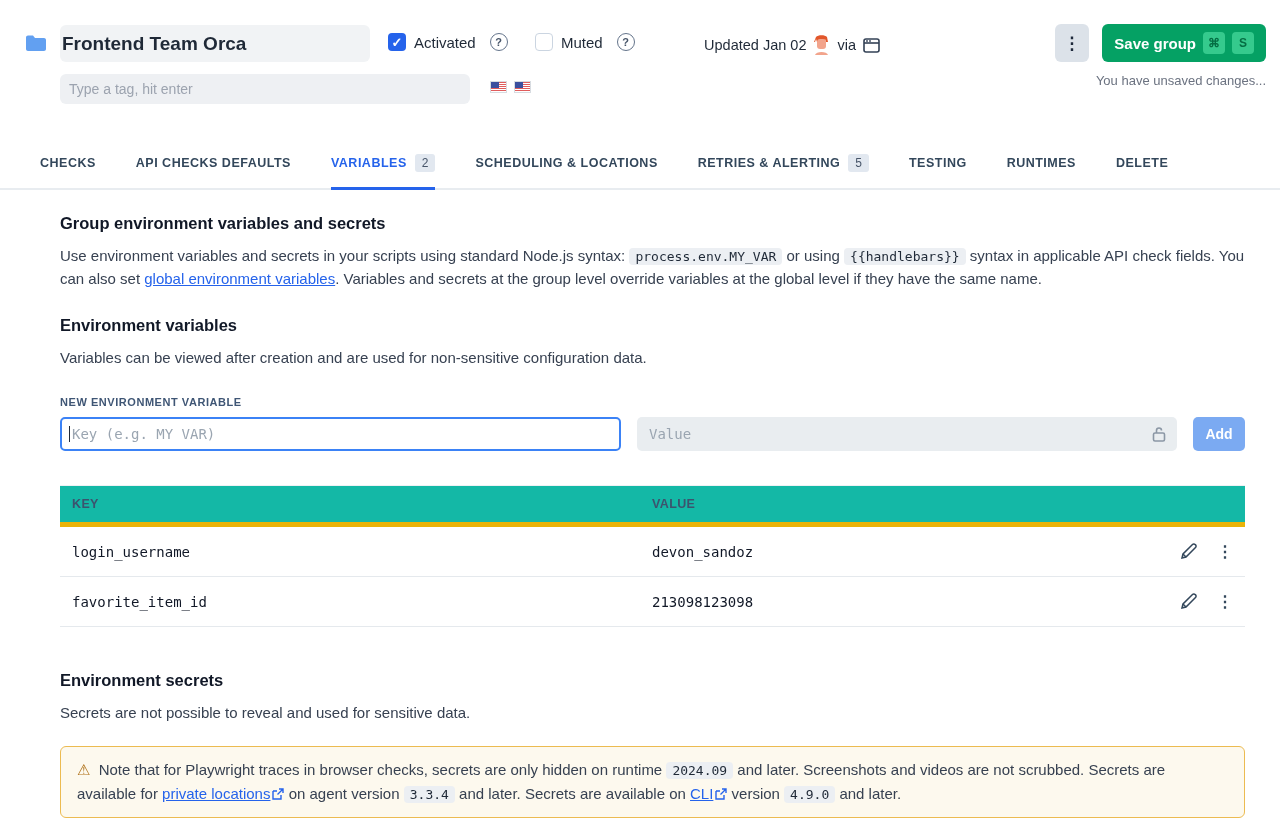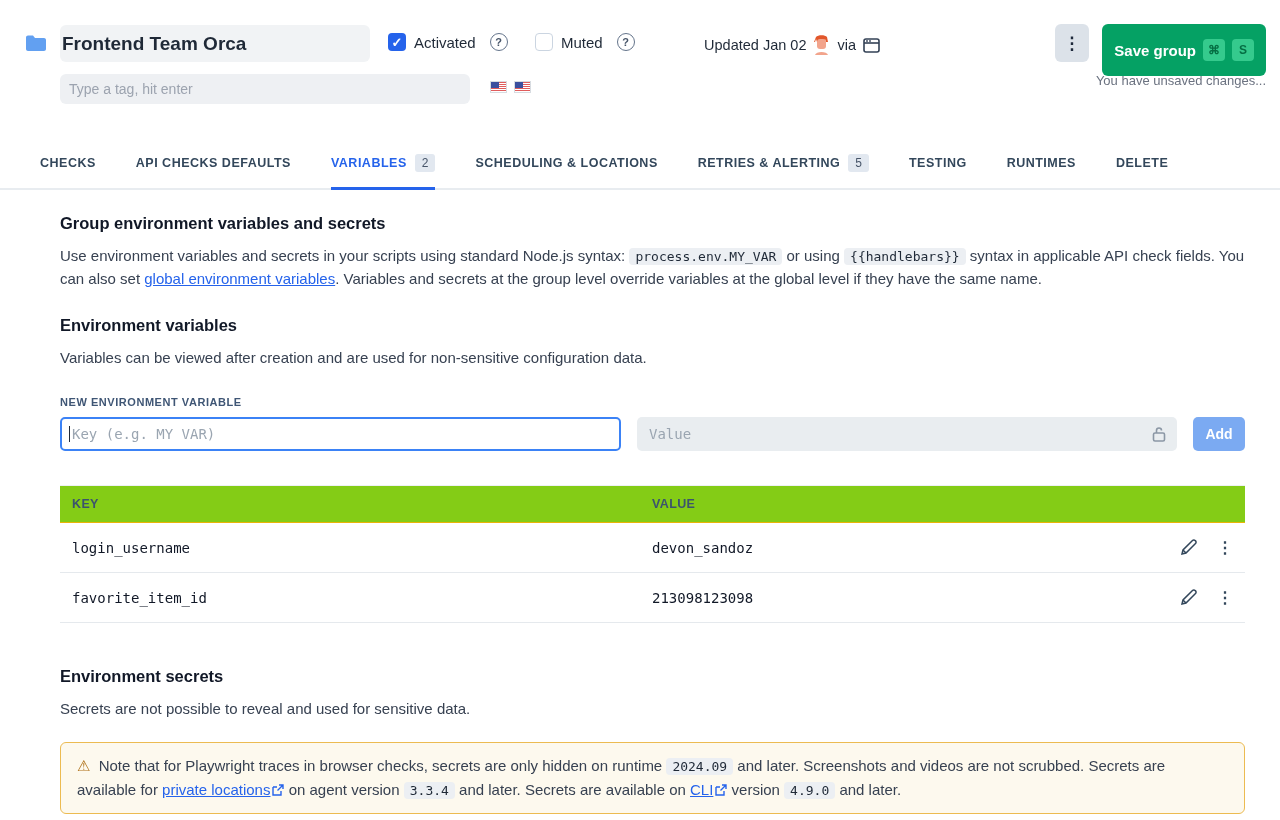--- a/index.html
+++ b/index.html
@@ -18,21 +18,21 @@
   .chk-muted { left:535px; }
   .checkbox { width:18px; height:18px; border-radius:4px; display:inline-flex; align-items:center; justify-content:center; }
   .checkbox.checked { background:#2563eb; color:#fff; font-size:13px; font-weight:700; }
   .checkbox.unchecked { background:#fff; border:1.5px solid #cbd5e1; }
   .help-circle { width:18px; height:18px; border:1.5px solid #64748b; border-radius:50%;
     display:inline-flex; align-items:center; justify-content:center; font-size:11px; font-weight:700; color:#475569; margin-left:6px; }
   .updated-cluster { position:absolute; right:400px; top:35px; display:flex; align-items:center; gap:7px; font-size:14.5px; color:#1f2937; white-space:nowrap; }
   .avatar { width:17px; height:20px; }
   .kebab-btn { position:absolute; right:191px; top:24px; width:34px; height:38px; background:#dce2e9;
     border:none; border-radius:6px; font-size:17px; font-weight:700; color:#1e293b; cursor:pointer; line-height:1; }
-  .save-btn { position:absolute; right:14px; top:24px; height:52px; min-width:162px; background:#05a164; border:none;
+  .save-btn { position:absolute; right:14px; top:24px; height:38px; min-width:162px; background:#05a164; border:none;
     border-radius:6px; color:#fff; font-size:15px; font-weight:700; display:flex; align-items:center; justify-content:center;
     gap:7px; padding:0 12px; cursor:pointer; font-family:"Liberation Sans",sans-serif; }
   .kbd { background:#35ca8d; color:#056e43; border-radius:4px; width:22px; height:22px; display:inline-flex;
     align-items:center; justify-content:center; font-size:12px; font-weight:700; }
   .unsaved { position:absolute; right:14px; top:73px; font-size:13px; color:#6b7280; }
   .tag-input { position:absolute; left:60px; top:74px; width:410px; height:30px; background:#eef0f3; border:none;
     border-radius:6px; padding:0 9px; font-family:"Liberation Sans",sans-serif; font-size:14px; color:#374151; }
   .tag-input::placeholder { color:#9ca3af; }
   .flags { position:absolute; left:490px; top:81px; display:flex; gap:7px; }
   .flag-us { position:relative; width:17px; height:12px; border:1px solid #d8dce1;
@@ -64,21 +64,21 @@
   .caret { position:absolute; left:9px; top:9px; width:1px; height:16px; background:#1f2937; }
   .value-wrap { position:relative; flex:1; }
   .value-input { width:100%; height:34px; border:none; border-radius:5px; background:#e9edf0; padding:0 34px 0 12px;
     font-family:"DejaVu Sans Mono","Liberation Mono",monospace; font-size:14px; color:#1f2937; }
   .value-input::placeholder { color:#9aa5b1; }
   .lock-icon { position:absolute; right:11px; top:9px; width:14px; height:16px; }
   .add-btn { width:52px; height:34px; background:#7baaf2; color:#fff; border:none; border-radius:5px;
     font-size:14px; font-weight:700; cursor:pointer; font-family:"Liberation Sans",sans-serif; }
 
   table.vars { width:100%; border-collapse:collapse; margin-top:34px; }
-  table.vars thead tr { background:#84cc16; border-top:1px solid #eef1f4; border-bottom:1px solid #eab308; }
+  table.vars thead tr { background:#14b8a6; border-top:1px solid #eef1f4; border-bottom:5px solid #eab308; }
   table.vars th { text-align:left; font-size:12.5px; font-weight:700; letter-spacing:.03em; color:#3c536e; padding:11px 12px; }
   table.vars td { padding:15px 12px; border-bottom:1px solid #e5e9ed; font-size:14px; color:#111827; }
   .col-key { width:580px; }
   .col-actions { width:80px; }
   .row-actions { display:flex; align-items:center; gap:20px; justify-content:flex-end; }
   .icon-btn { background:none; border:none; cursor:pointer; padding:0; display:flex; align-items:center; color:#33475b; }
   .kebab-dots { font-size:16px; font-weight:700; color:#33475b; letter-spacing:0; }
 
   .secrets-title { margin-top:44px; }
   .note-box { margin-top:22px; border:1px solid #ecbb51; background:#fdf9ee; border-radius:6px;

